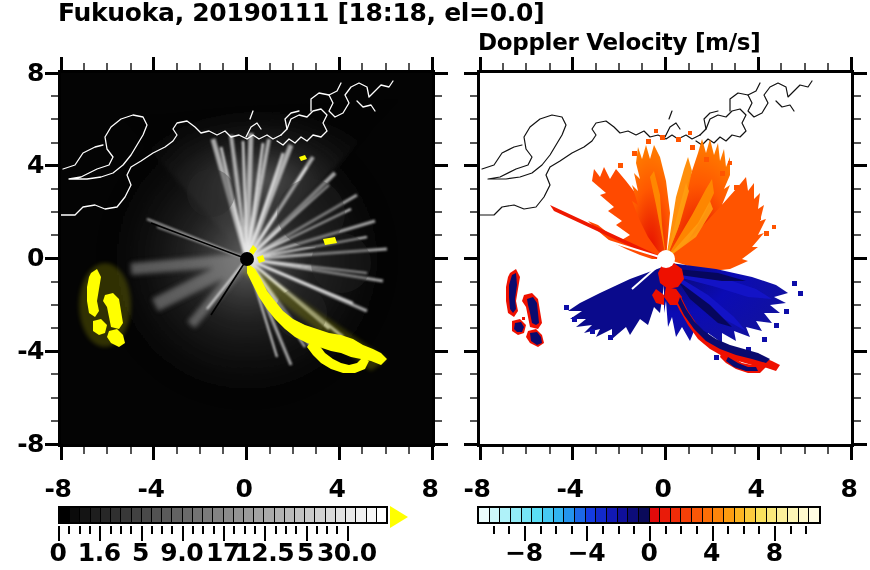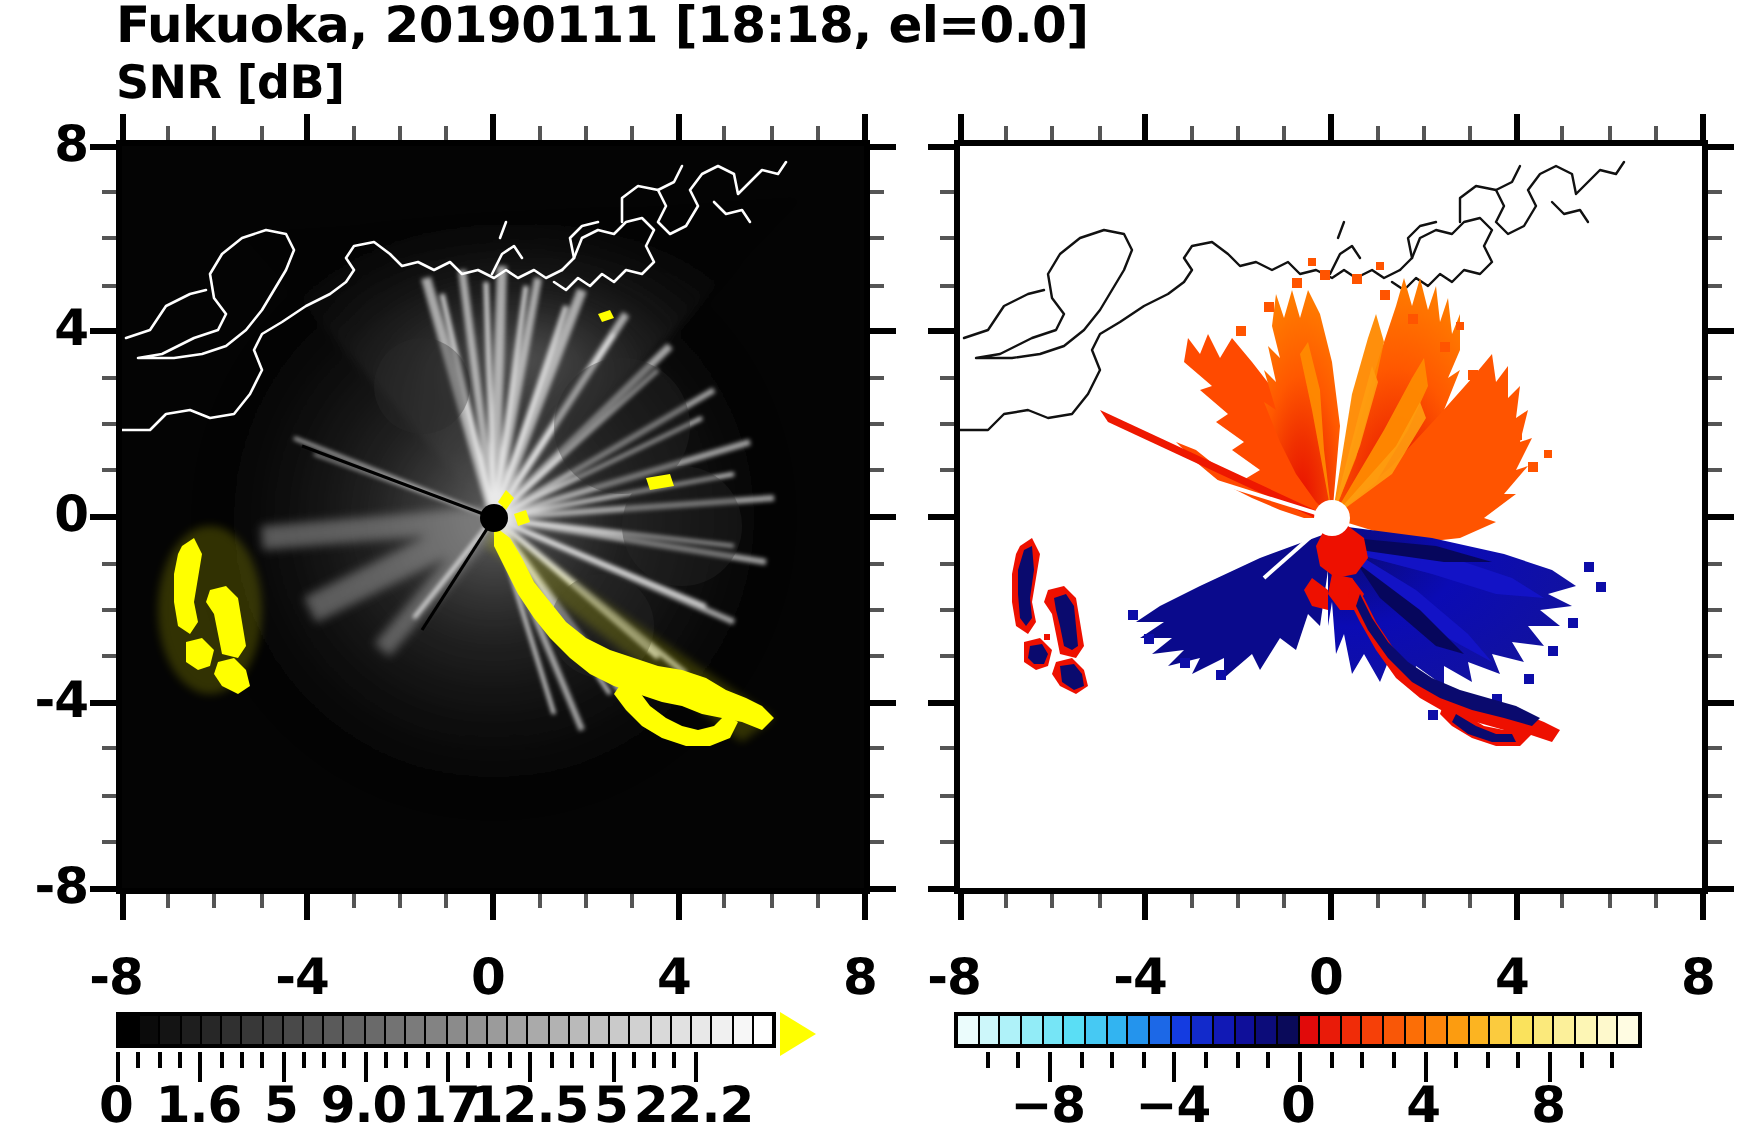--- a/index.html
+++ b/index.html
@@ -121,21 +121,21 @@
     letter-spacing: -0.5px;
   }
 </style>
 </head>
 <body>
 
 <div id="root">
 
   <div class="main-title">Fukuoka, 20190111 [18:18, el=0.0]</div>
 
-  <div class="panel-title" id="snr-title">SNR [dB]</div>
+  <div class="panel-title" id="dop-title">Doppler Velocity [m/s]</div>
 
   <div class="panel" id="panel-snr">
     <div class="plot-canvas">
       <svg width="371" height="371" viewBox="0 0 371 371">
         <defs>
           <radialGradient id="snrGlow" cx="50%" cy="50%" r="50%">
             <stop offset="0%" stop-color="#ffffff" stop-opacity="0.95"></stop>
             <stop offset="12%" stop-color="#e8e8e8" stop-opacity="0.85"></stop>
             <stop offset="40%" stop-color="#9a9a9a" stop-opacity="0.55"></stop>
             <stop offset="75%" stop-color="#4a4a4a" stop-opacity="0.30"></stop>
@@ -697,21 +697,21 @@
         <div class="cb-tick" style="left: 346.75px; top: 526px; height: 15px;"></div>
       </div>
     <div id="cbar-snr-labels">
         <div class="cb-label" style="left: 58px; top: 538px;">0</div>
         <div class="cb-label" style="left: 99.25px; top: 538px;">1.6</div>
         <div class="cb-label" style="left: 140.5px; top: 538px;">5</div>
         <div class="cb-label" style="left: 181.75px; top: 538px;">9.0</div>
         <div class="cb-label" style="left: 223px; top: 538px;">17</div>
         <div class="cb-label" style="left: 264.25px; top: 538px;">12.5</div>
         <div class="cb-label" style="left: 305.5px; top: 538px;">5</div>
-        <div class="cb-label" style="left: 346.75px; top: 538px;">22.2</div>
+        <div class="cb-label" style="left: 346.75px; top: 538px;">30.0</div>
       </div>
   </div>
 
   <div class="cbar-wrap" style="left:0; top:0;">
     <div class="cbar" id="cbar-dop" style="left:477px; top:506px; width:344px;">
         <div class="cbar-cell" style="background: rgb(235, 252, 252);"></div>
         <div class="cbar-cell" style="background: rgb(205, 247, 250);"></div>
         <div class="cbar-cell" style="background: rgb(175, 242, 249);"></div>
         <div class="cbar-cell" style="background: rgb(146, 236, 247);"></div>
         <div class="cbar-cell" style="background: rgb(118, 229, 246);"></div>

